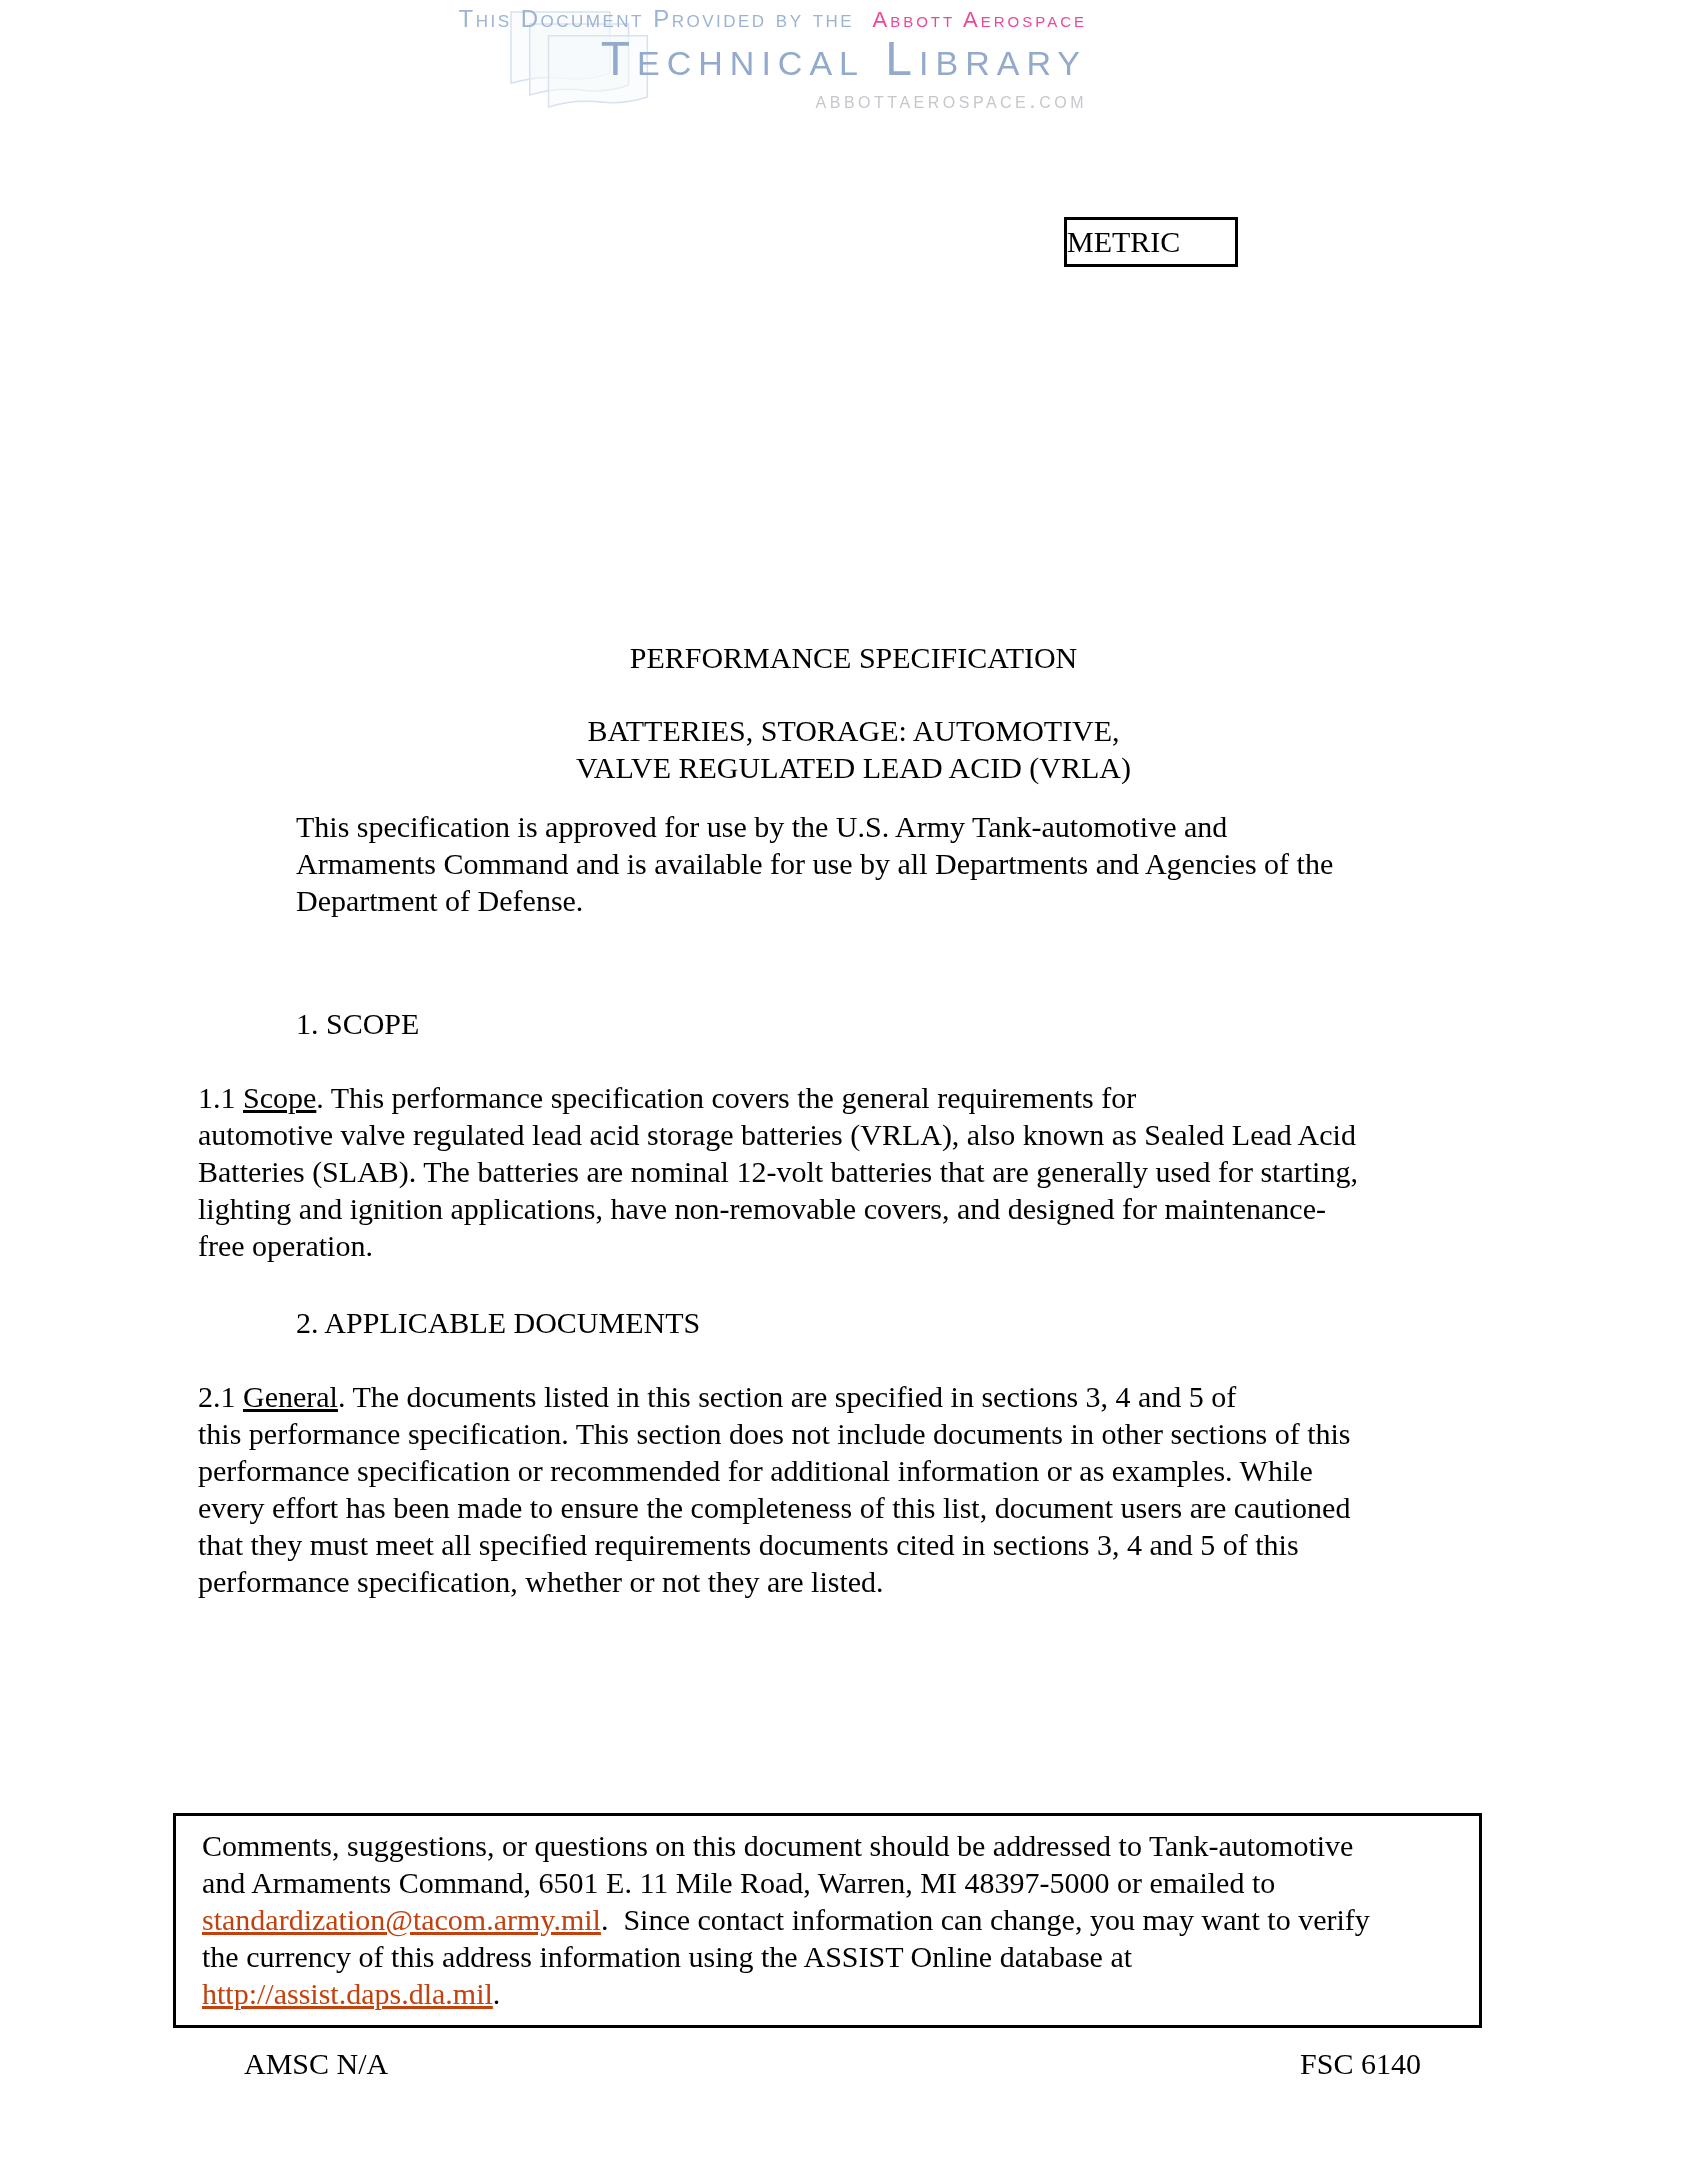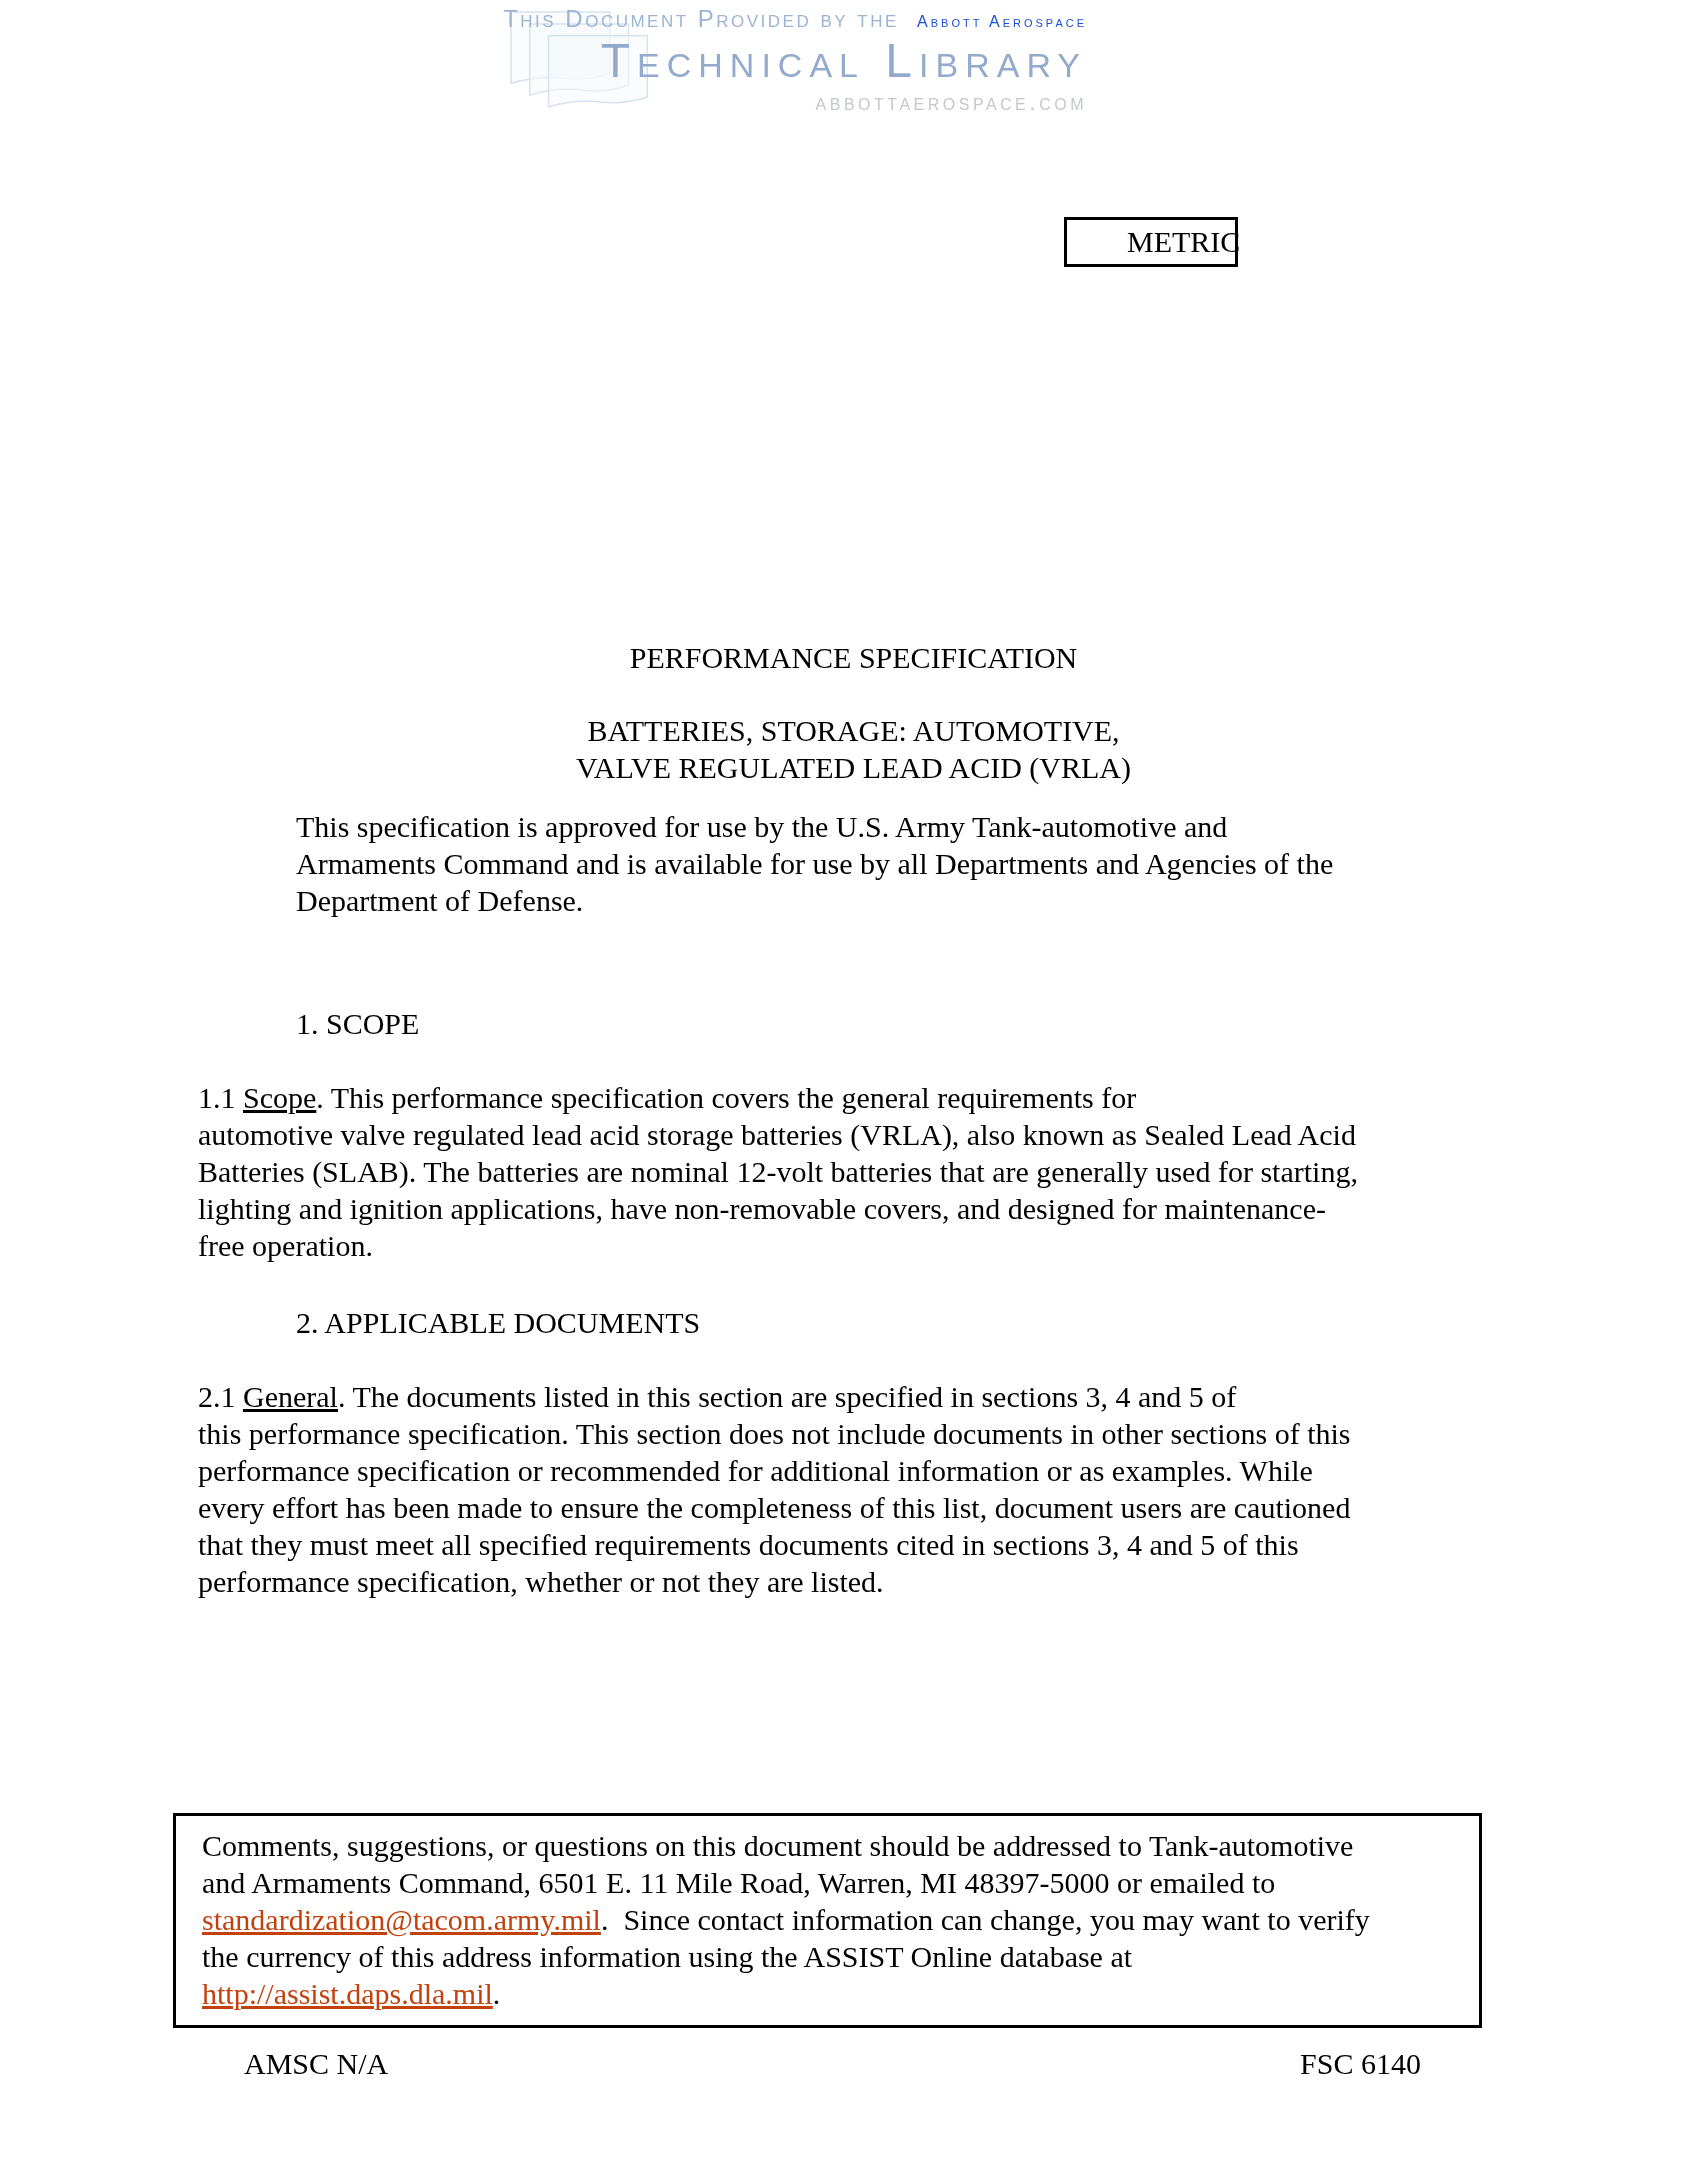--- a/index.html
+++ b/index.html
@@ -12,27 +12,27 @@
     overflow:hidden;
     margin:0 auto;
   }
   .line{font-size:30px;line-height:37px;white-space:pre-wrap;}
   .u{text-decoration:underline;}
   
   .logo-icon{position:absolute;left:508px;top:10px;}
   .logo-text{position:absolute;left:0;top:6px;width:1087px;text-align:right;
              font-family:"Liberation Sans", sans-serif;font-variant:small-caps;}
   .logo-tagline{font-size:24px;letter-spacing:2.5px;color:#9db3d3;line-height:26px;}
-  .logo-brand{color:#1d4ed8;font-size:16px;letter-spacing:3px;}
+  .logo-brand{color:#ec4899;font-size:22px;letter-spacing:3px;}
   .logo-title{font-size:48px;letter-spacing:7px;color:#93aacd;line-height:50px;margin-top:1px;padding-left:12px;}
   .logo-domain{font-size:23px;letter-spacing:3.5px;color:#c4c7cb;line-height:24px;margin-top:4px;}
   
   .metric-box{position:absolute;left:1064px;top:217px;width:174px;height:50px;
               border:3px solid #000;box-sizing:border-box;}
-  .metric-box .line{padding-left:20px;line-height:43px;margin-left:40px;}
+  .metric-box .line{line-height:43px;}
   .id-block{position:absolute;left:1086px;top:280px;}
   
   .title-block{position:absolute;left:12px;top:639px;width:1683px;text-align:center;}
   .title-gap{height:36px;}
   
   .approval{position:absolute;left:296px;top:808px;width:1178px;}
   .h-scope{position:absolute;left:296px;top:1005px;}
   .p-scope{position:absolute;left:198px;top:1079px;width:1292px;font-family:Liberation Serif, serif;}
   .h-appdoc{position:absolute;left:296px;top:1304px;}
   .p-appdoc{position:absolute;left:198px;top:1378px;width:1292px;}

